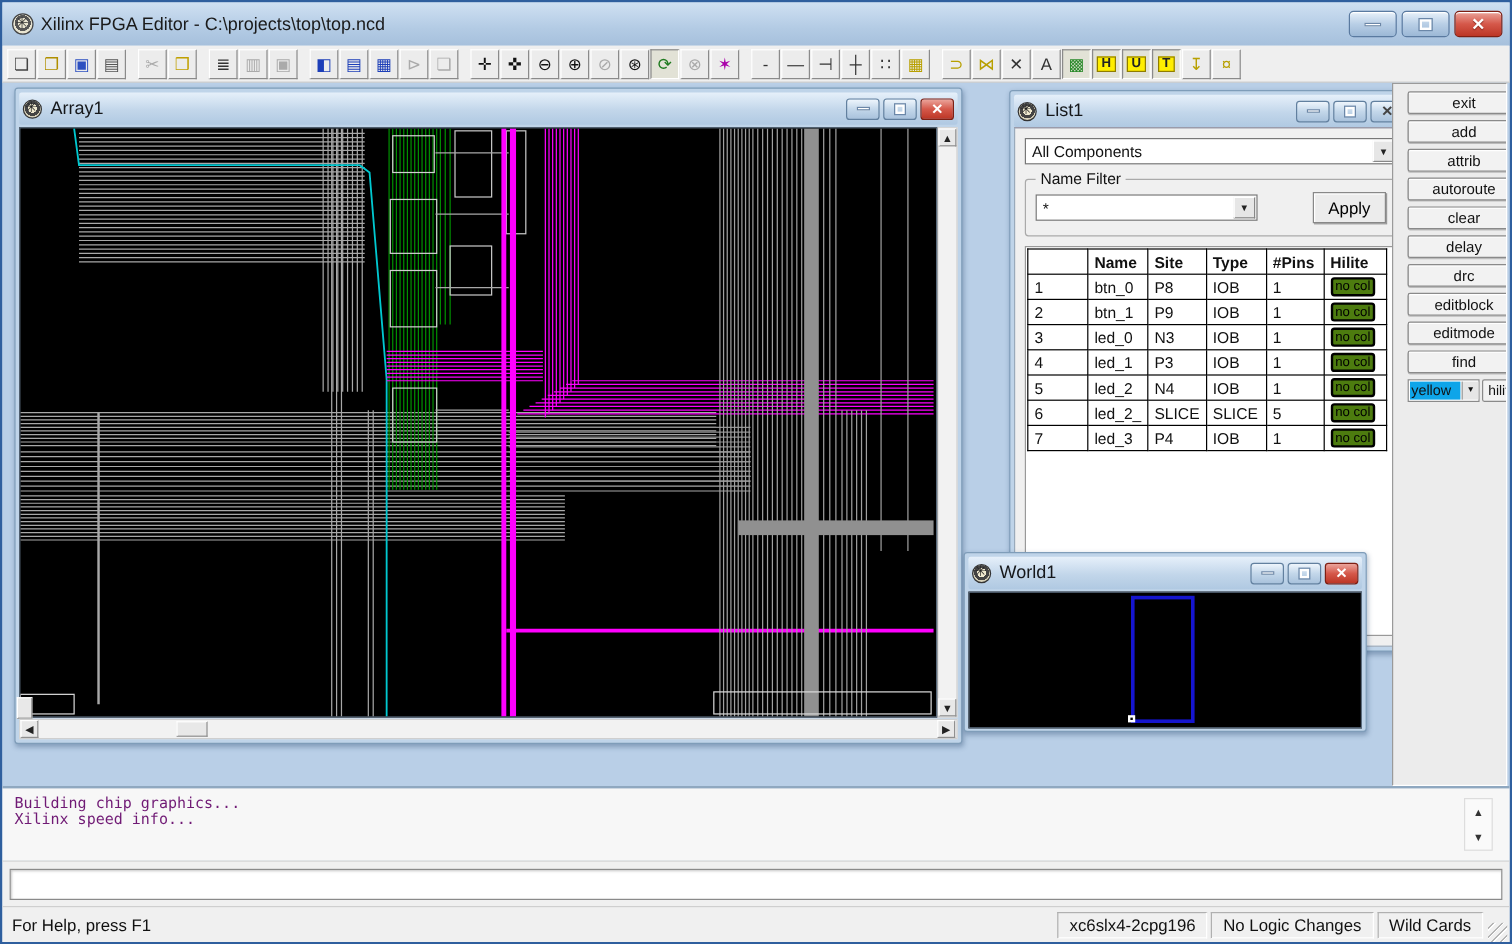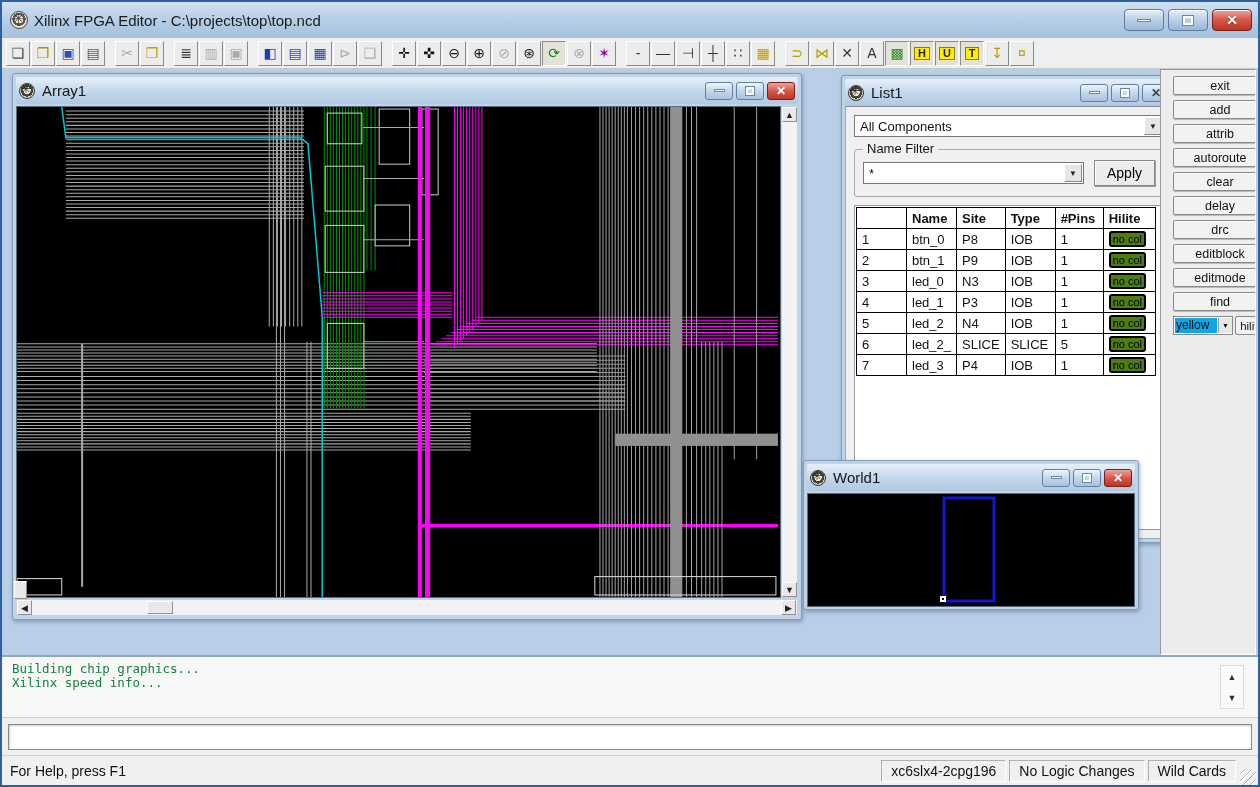--- a/index.html
+++ b/index.html
@@ -71,21 +71,21 @@
 
   
   .list-body { flex:1; background:#f0f0f0; border:1px solid #9ab; border-top-color:#889; padding:8px; display:flex; flex-direction:column; min-height:0;}
   .combo { background:#fff; border:1px solid #777; height:22px; display:flex; align-items:center; }
   .combo .combo-text { flex:1; padding:0 5px; font-size:13px; overflow:hidden; white-space:nowrap; }
   .combo .combo-arrow { width:18px; height:18px; margin-right:1px; background:#e6e6e6; border:1px solid; border-color:#fff #888 #888 #fff;
                         display:flex; align-items:center; justify-content:center; font-size:8px; color:#222;}
   .groupbox { border:1px solid #aaa; border-radius:3px; margin-top:12px; padding:10px 8px 10px; position:relative; }
   .groupbox .gb-label { position:absolute; top:-9px; left:8px; background:#f0f0f0; padding:0 4px; font-size:13px; }
   .gb-row { display:flex; gap:10px; align-items:center; }
-  .apply-btn { height:26px; padding:0 12px; background:#ececec; border:1px solid #888; box-shadow:inset 1px 1px 0 #fff, 1px 1px 0 #999; font-size:14px; }
+  .apply-btn { height:26px; padding:0 12px; background:#ececec; border:1px solid #888; box-shadow:inset 1px 1px 0 #fff, 1px 1px 0 #999; font-size:14px;margin-left:36px; }
   .list-table-wrap { flex:1; background:#fff; border:1px solid #999; margin-top:8px; padding:1px; overflow:hidden; }
   table.comp { border-collapse:collapse; font-size:13px; }
   table.comp th, table.comp td { border:1px solid #000; padding:1px 5px; height:21px; text-align:left; font-weight:normal; }
   table.comp th { font-weight:bold; }
   .hilite-btn { font-size:11px; border:2px solid #000; border-radius:3px; background:#4d7c0f; padding:0 2px; height:16px;
                 max-width:46px; overflow:hidden; white-space:nowrap; display:block; }
 
   
   .world-body { flex:1; background:#000; border:1px solid #5a6b7d; margin-top:2px; position:relative; }
 
@@ -97,21 +97,21 @@
               white-space:nowrap; overflow:hidden; cursor:default;}
   .hilite-row { width:96px; margin:0 auto 5px; display:flex; gap:2px; }
   .color-combo { flex:1; height:19px; border:1px solid #8a8a8a; background:#fff; display:flex; align-items:center; }
   .color-combo .cval { background:#0ea5e9; flex:1; height:15px; margin:1px; font-size:12px; padding:0 1px; overflow:hidden; white-space:nowrap;}
   .color-combo .carr { width:14px; height:15px; background:#e6e6e6; border-left:1px solid #999; font-size:7px; display:flex; align-items:center; justify-content:center;}
   .hilite-side-btn { width:34px; height:19px; background:#f2f2f2; border:1px solid #8a8a8a; border-radius:2px; font-size:11.5px;
                      display:flex; align-items:center; justify-content:center; }
 
   
   .console { height:62px; background:#f7f7f7; border-top:2px solid #8fa8c0; padding:5px 10px; position:relative; flex:0 0 auto;}
-  .console-line { font-family:"DejaVu Sans Mono", monospace; font-size:12.5px; color:#15803d; line-height:1.15; }
+  .console-line { font-family:"DejaVu Sans Mono", monospace; font-size:12.5px; color:#701a75; line-height:1.15; }
   .spinner { position:absolute; right:14px; top:8px; width:24px; height:44px; background:#fafafa; border:1px solid #ddd;
              display:flex; flex-direction:column; align-items:center; justify-content:space-around;}
   .spin-btn { font-size:9px; color:#333; width:18px; text-align:center; }
   .cmdrow { height:38px; background:#f0f0f0; border-top:1px solid #d0d0d0; display:flex; align-items:center; padding:0 6px; flex:0 0 auto;}
   .cmd-input { width:100%; height:26px; border:1px solid #8a8a8a; box-shadow:inset 1px 1px 2px #ccc; background:#fff;
                font-family:"Liberation Sans", sans-serif; font-size:13px; padding:0 6px;}
   .statusbar { height:30px; background:#f0f0f0; border-top:1px solid #cfcfcf; display:flex; align-items:center; padding:0 2px 0 8px; font-size:14px; flex:0 0 auto;}
   .status-help { flex:1; }
   .status-pane { border:1px solid; border-color:#b0b0b0 #fff #fff #b0b0b0; padding:2px 9px; margin-left:3px; white-space:nowrap; }
   .grip { width:16px; height:16px; margin-left:4px; background:repeating-linear-gradient(135deg, transparent 0 3px, #b5b5b5 3px 4px, #fff 4px 5px); align-self:flex-end;}

